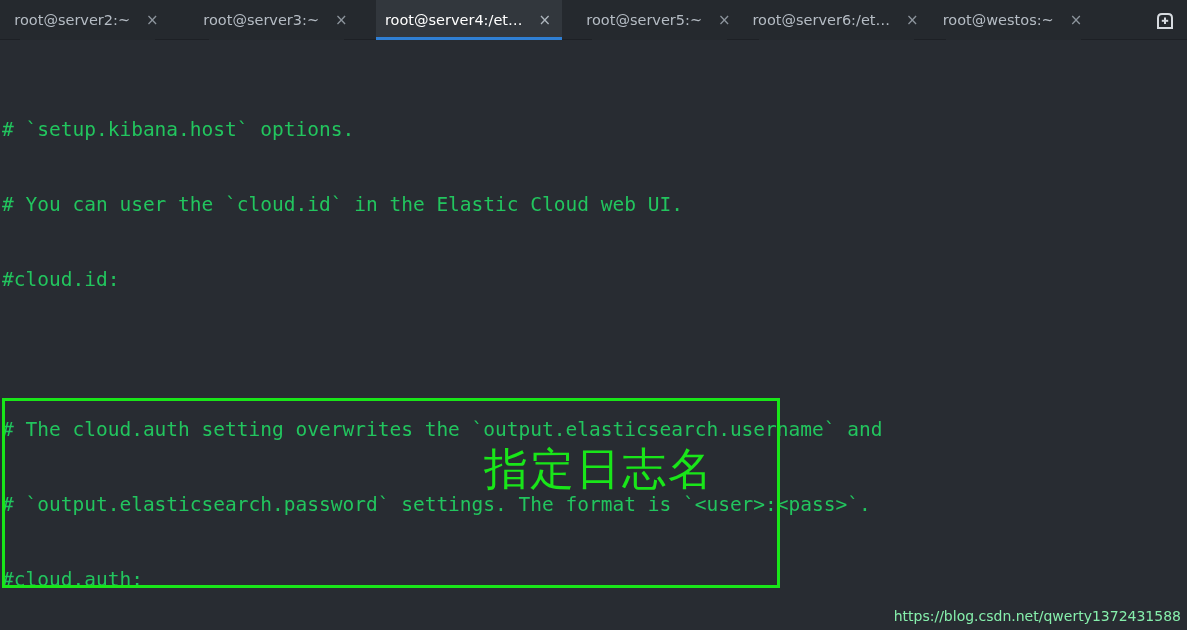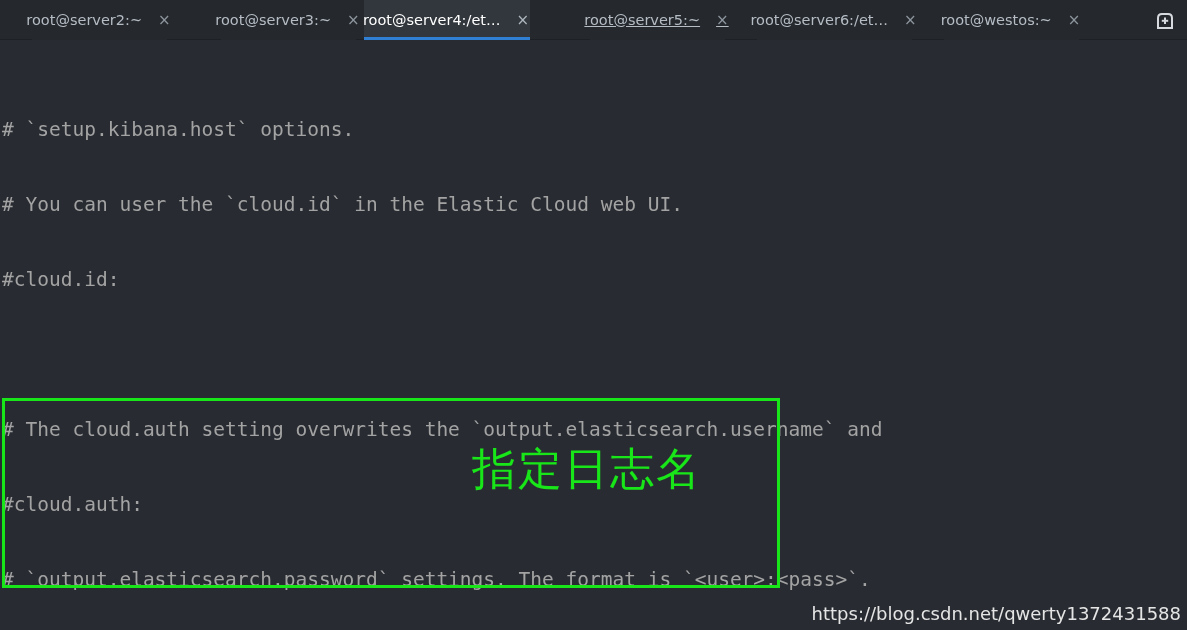--- a/index.html
+++ b/index.html
@@ -85,79 +85,79 @@
     left: 0;
     top: 0;
     padding: 2px 0 0 2px;
     font-family: "DejaVu Sans Mono", "Liberation Mono", monospace;
     font-size: 19.5px;
     line-height: 25px;
     letter-spacing: 0px;
     white-space: pre;
   }
   .ln { height: 25px; }
-  .c-comment { color: #a3a3a3; }
+  .c-comment { color: #22c55e; }
 
   
   #hl-box {
     position: absolute;
     left: 2px;
     top: 358px;
     width: 778px;
     height: 190px;
     border: 3px solid #19e619;
     box-sizing: border-box;
     pointer-events: none;
   }
   #hl-note {
     position: absolute;
-    left: 472px;
+    left: 484px;
     top: 403px;
     font-family: "DejaVu Sans", "Liberation Sans", sans-serif;
     font-size: 44px;
     line-height: 52px;
     color: #19e619;
     letter-spacing: 2px;
     white-space: nowrap;
     pointer-events: none;
   }
 
   
   #watermark {
     position: absolute;
     right: 6px;
     bottom: 6px;
     font-family: "DejaVu Sans", "Liberation Sans", sans-serif;
-    font-size: 18px;
-    color: #e5e5e5;
+    font-size: 14px;
+    color: #86efac;
     white-space: nowrap;
   }
 </style>
 </head>
 <body>
 
 <div id="tabbar">
   <div class="tabbar-left-pad" style="width:20px;flex:0 0 auto;"></div>
 
-  <div class="tab" style="width:135px;margin-left:12px;">
+  <div class="tab" style="width:135px;">
     <span class="tab-title">root@server2:~</span>
     <span class="tab-close">×</span>
   </div>
 
   <div class="tab" style="width:135px;margin-left:54px;">
     <span class="tab-title">root@server3:~</span>
     <span class="tab-close">×</span>
   </div>
 
-  <div class="tab active" style="width:166px;margin-left:8px;">
+  <div class="tab active" style="width:186px;margin-left:32px;">
     <span class="tab-title">root@server4:/et…</span>
     <span class="tab-close">×</span>
   </div>
 
-  <div class="tab" style="width:135px;margin-left:60px;text-decoration:underline;">
+  <div class="tab" style="width:135px;margin-left:30px;">
     <span class="tab-title">root@server5:~</span>
     <span class="tab-close">×</span>
   </div>
 
   <div class="tab" style="width:155px;margin-left:32px;">
     <span class="tab-title">root@server6:/et…</span>
     <span class="tab-close">×</span>
   </div>
 
   <div class="tab" style="width:135px;margin-left:32px;justify-content:center;">
@@ -180,22 +180,22 @@
 
 <div id="terminal">
 
   <div id="screen">
 
     <div class="ln"><span class="c-comment"># `setup.kibana.host` options.</span></div>
     <div class="ln"><span class="c-comment"># You can user the `cloud.id` in the Elastic Cloud web UI.</span></div>
     <div class="ln"><span class="c-comment">#cloud.id:</span></div>
     <div class="ln"><span class="c-comment"></span></div>
     <div class="ln"><span class="c-comment"># The cloud.auth setting overwrites the `output.elasticsearch.username` and</span></div>
+    <div class="ln"><span class="c-comment"># `output.elasticsearch.password` settings. The format is `&lt;user&gt;:&lt;pass&gt;`.</span></div>
     <div class="ln"><span class="c-comment">#cloud.auth:</span></div>
-    <div class="ln"><span class="c-comment"># `output.elasticsearch.password` settings. The format is `&lt;user&gt;:&lt;pass&gt;`.</span></div>
     
     
     
     
     
     
 
     
 
     

